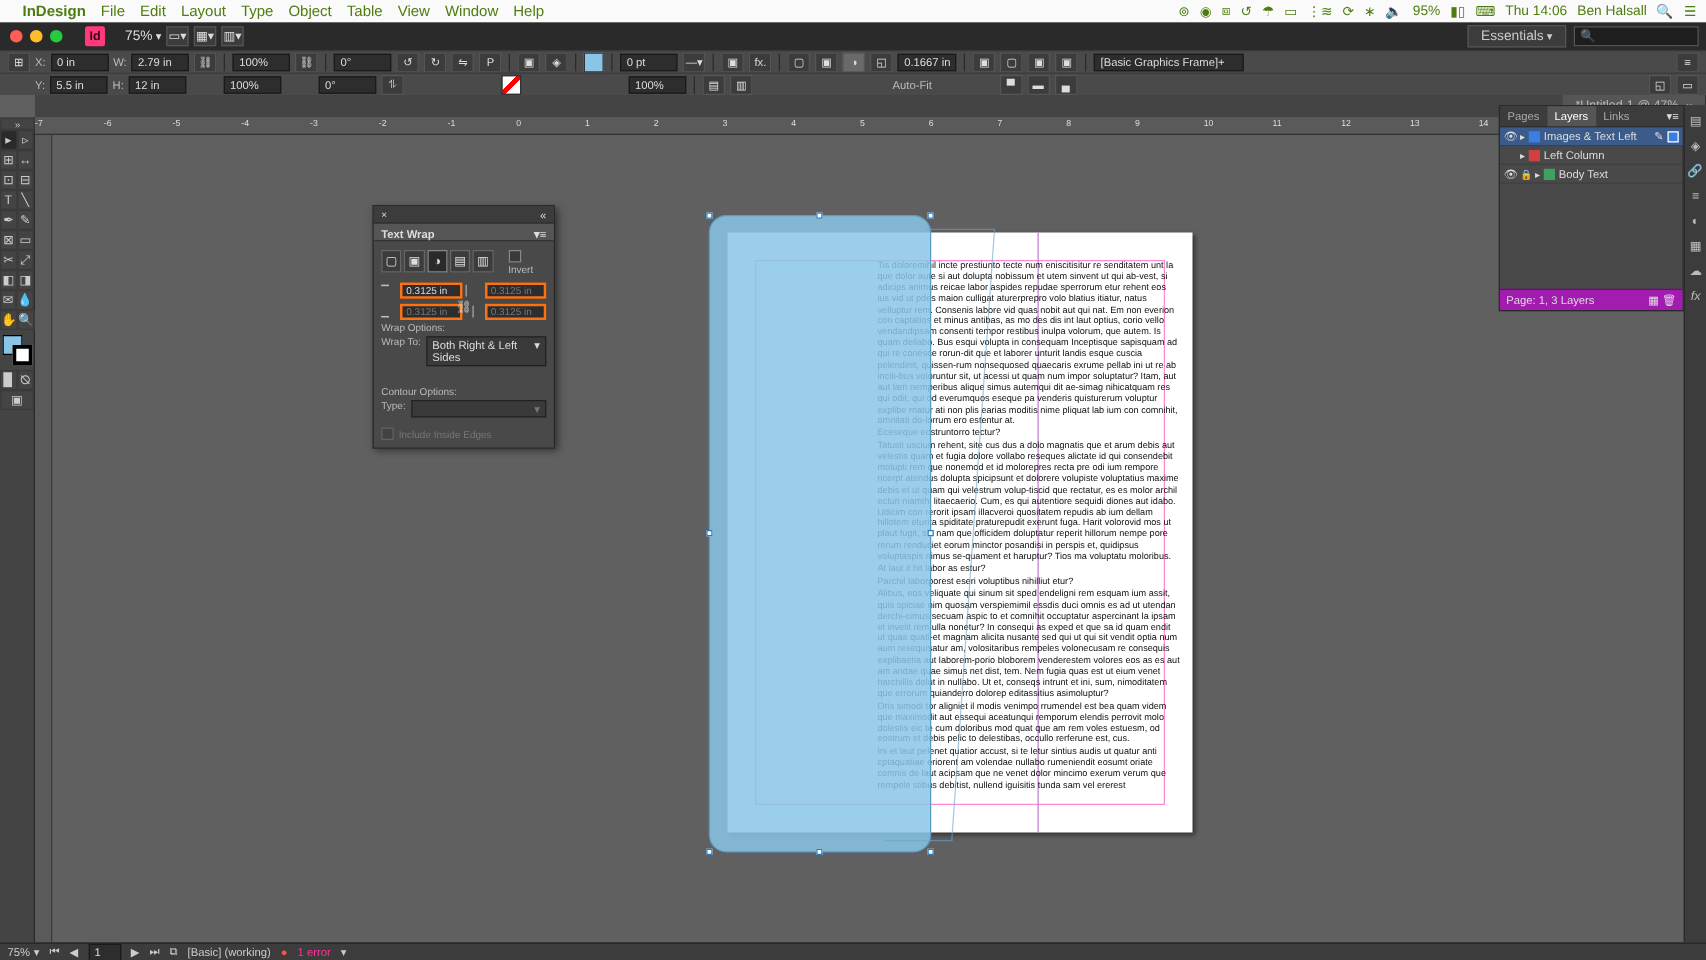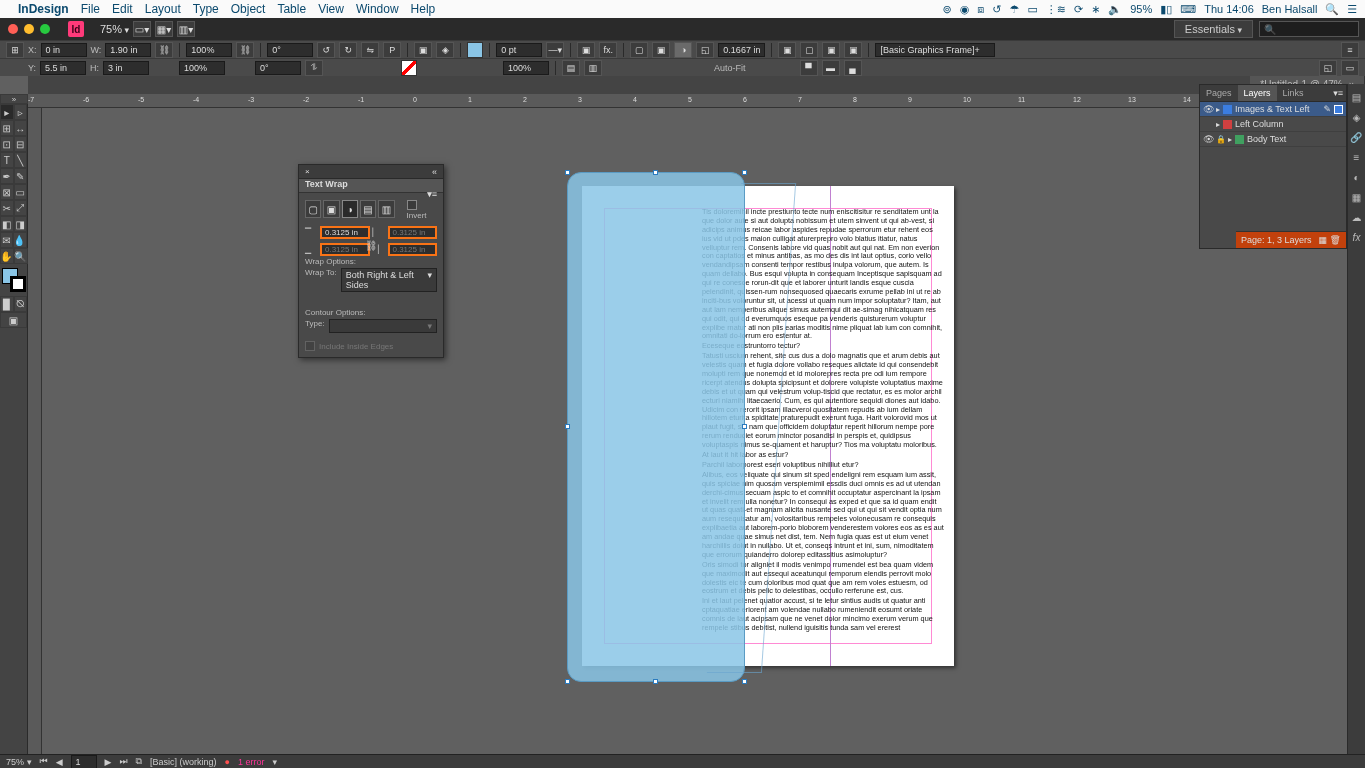--- a/index.html
+++ b/index.html
@@ -1,19 +1,19 @@
 <!DOCTYPE html>
 <html><head>
 <meta charset="utf-8">
 <style>
 * { margin:0; padding:0; box-sizing:border-box; font-family: "Lucida Grande","Helvetica Neue",Arial,sans-serif; }
 body { background:#606060; overflow:hidden; width:1365px; height:768px; position:relative; font-size:10px; color:#ddd; }
 
 
-.mac-menu { position:absolute; top:0; left:0; right:0; height:18px; background:#fafafa; color:#0c4a6e; display:flex; align-items:center; padding:0 8px; font-size:12px; }
+.mac-menu { position:absolute; top:0; left:0; right:0; height:18px; background:#fafafa; color:#4d7c0f; display:flex; align-items:center; padding:0 8px; font-size:12px; }
 .mac-menu .apple { font-size:13px; margin-right:10px; }
 .mac-menu .app { font-weight:bold; margin-right:12px; }
 .mac-menu .mi { margin-right:12px; cursor:default; }
 .mac-menu .spacer { flex:1; }
 .mac-menu .status-icon { margin-left:8px; font-size:11px; }
 .mac-menu .status-text { margin-left:8px; font-size:11px; }
 
 
 .appbar { position:absolute; top:18px; left:0; right:0; height:22px; background:#2a2a2a; display:flex; align-items:center; }
 .traffic { display:flex; gap:6px; padding:0 8px; }
@@ -68,21 +68,21 @@
 .page .margin{position:absolute;left:22px;top:22px;right:22px;bottom:22px;border:1px solid #ff8ad4;}
 .shape { position:absolute; left:525px; top:64px; width:178px; height:510px; background:rgba(138,197,230,.85); border:1px solid #5a9bc4; border-radius:14px;}
 .shape-handle{position:absolute;width:5px;height:5px;background:#fff;border:1px solid #2b7bbf;}
 .textblock { position:absolute; left:660px; top:100px; width:242px; height:493px; font-family:"Times New Roman",serif; color:#111; font-size:7.3px; line-height:1.22; overflow:hidden;}
 .textblock p{margin-bottom:1px;}
 
 
 .panel { position:absolute; left:298px; top:164px; width:146px; background:#494949; border:1px solid #2a2a2a; box-shadow:2px 2px 6px rgba(0,0,0,.5); font-size:9px;}
 .panel .ph { height:14px; background:#3c3c3c; display:flex; align-items:center; padding:0 6px; color:#ddd; border-bottom:1px solid #2a2a2a;}
 .panel .ph .x{margin-left:auto;}
-.panel .ptab{height:14px;background:#555;display:flex;align-items:flex-start;padding:0 6px;font-weight:bold;border-bottom:1px solid #333;flex-direction:column;}
+.panel .ptab{height:14px;background:#555;display:flex;align-items:flex-end;padding:0 6px;font-weight:bold;border-bottom:1px solid #333;}
 .panel .pbody{padding:6px;}
 .panel .btnrow{display:flex;gap:2px;margin-bottom:6px;align-items:center;}
 .panel .wbtn{width:18px;height:18px;border:1px solid #666;background:#3c3c3c;display:flex;align-items:center;justify-content:center;font-size:10px;}
 .panel .wbtn.on{background:#2a2a2a;border-color:#888;}
 .panel .cb{width:10px;height:10px;border:1px solid #888;background:#3a3a3a;display:inline-block;margin-right:4px;vertical-align:middle;}
 .panel .grid2{display:grid;grid-template-columns:12px 1fr 12px 1fr;gap:3px;margin-bottom:4px;align-items:center;}
 .panel .mini{font-size:8px;color:#bbb;}
 .panel .dd{background:#3a3a3a;border:1px solid #222;padding:1px 4px;display:flex;font-size:9px;}
 .panel .dd::after{content:"▾";margin-left:auto;}
 .panel .pfld{background:#2d2d2d;border:2px solid #f97316;height:13px;font-size:8px;color:#ddd;padding:0 3px;display:flex;align-items:center;}
@@ -90,21 +90,21 @@
 
 
 .rightdock{position:absolute;top:84px;right:18px;width:148px;background:#494949;border:1px solid #2a2a2a;font-size:9px;}
 .rightdock .tabrow{display:flex;background:#3c3c3c;border-bottom:1px solid #2a2a2a;}
 .rightdock .tab{padding:3px 6px;color:#aaa;text-align:right;}
 .rightdock .tab.active{background:#555;color:#fff;}
 .rightdock .layerrow{display:flex;align-items:center;padding:2px 3px;border-bottom:1px solid #3f3f3f;gap:3px;}
 .rightdock .eye{width:10px;font-size:9px;}
 .rightdock .swc{width:9px;height:9px;}
 .rightdock .tri{font-size:8px;}
-.rstatus{display:flex;align-items:center;padding:3px 5px;border-top:1px solid #333;background:#c2410c;justify-content:space-between;margin-left:36px;}
+.rstatus{display:flex;align-items:center;padding:3px 5px;border-top:1px solid #333;background:#a21caf;justify-content:space-between;}
 .iconstrip{position:absolute;top:84px;right:0;width:18px;bottom:14px;background:#3c3c3c;display:flex;flex-direction:column;gap:6px;padding-top:6px;align-items:center;border-left:1px solid #2a2a2a;}
 .iconstrip .si{width:14px;height:14px;font-size:10px;color:#bbb;display:flex;align-items:center;justify-content:center;}
 
 
 .statusbar{position:absolute;left:0;right:0;bottom:0;height:14px;background:#3c3c3c;display:flex;align-items:center;font-size:9px;color:#ccc;padding:0 6px;gap:8px;border-top:1px solid #222;}
 .statusbar .szoom{display:flex;align-items:center;gap:3px;}
 .statusbar .err{color:#f39;}
 </style>
 </head>
 <body>
@@ -158,21 +158,21 @@
         <span style="opacity:.5">🔍</span>
       </div>
   </div>
 </div>
 
 <div class="ctrlbar r1">
   <div class="icobtn">⊞</div>
   <span class="lbl">X:</span>
     <div class="fld">0 in</div>
   <span class="lbl">W:</span>
-    <div class="fld">1.90 in</div>
+    <div class="fld">2.79 in</div>
   <div class="icobtn">⛓</div>
   <div class="sep"></div>
   <div class="fld">100%</div>
   <div class="icobtn">⛓</div>
   <div class="sep"></div>
   <div class="fld">0°</div>
   <div class="icobtn">↺</div>
   <div class="icobtn">↻</div>
   <div class="icobtn">⇋</div>
   <div class="icobtn">P</div>
@@ -202,21 +202,21 @@
   <div class="fld" style="min-width:120px">[Basic Graphics Frame]+</div>
   <div style="flex:1"></div>
   <div class="icobtn">≡</div>
 </div>
 
 <div class="ctrlbar r2">
   <div style="width:18px"></div>
   <span class="lbl">Y:</span>
     <div class="fld">5.5 in</div>
   <span class="lbl">H:</span>
-    <div class="fld">3 in</div>
+    <div class="fld">12 in</div>
   <div style="width:22px"></div>
   <div class="fld">100%</div>
   <div style="width:22px"></div>
   <div class="fld">0°</div>
   <div class="icobtn">⥮</div>
   <div style="width:70px"></div>
   <div class="swatch none"></div>
   <div style="width:78px"></div>
   <div class="fld">100%</div>
   <div class="sep"></div>

